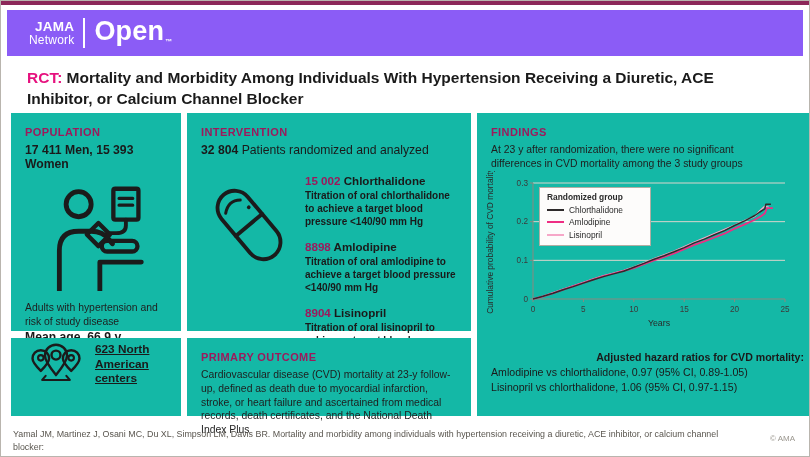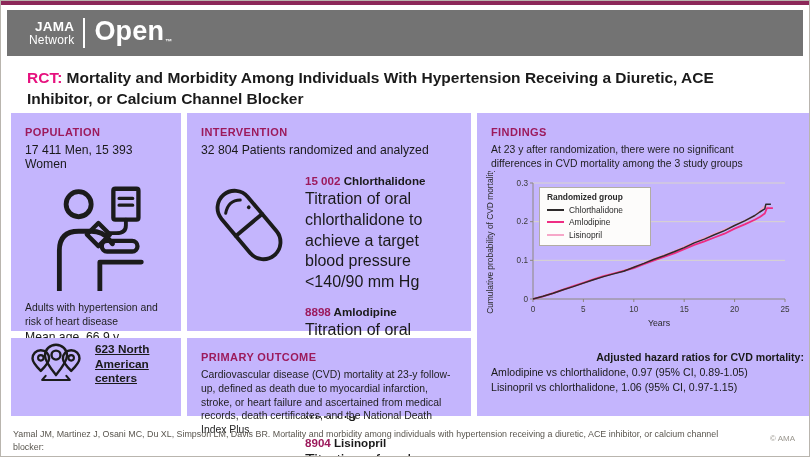--- a/index.html
+++ b/index.html
@@ -8,66 +8,66 @@
 
   .abstract {
     position:relative; width:810px; height:457px;
     background:#fff; border:1px solid #b9b5ae; overflow:hidden;
   }
 
   
   .top-strip { position:absolute; top:0; left:0; right:0; height:4px; background:#8c2859; }
   .brand-band {
     position:absolute; top:9px; left:6px; right:6px; height:46px;
-    background:#737373; display:flex; align-items:center; padding-left:22px;
+    background:#8b5cf6; display:flex; align-items:center; padding-left:22px;
   }
   .logo { display:flex; align-items:center; gap:9px; color:#fff; }
   .logo-stack { text-align:right; line-height:1.02; }
   .logo-jama { font-weight:bold; font-size:13.5px; letter-spacing:.3px; }
   .logo-network { font-size:12px; letter-spacing:.2px; }
   .logo-divider { width:2px; height:30px; background:#fff; }
   .logo-open { font-weight:bold; font-size:27px; letter-spacing:.2px; position:relative; top:-2px; }
   .logo-tm { font-size:7px; vertical-align:baseline; position:relative; top:4px; left:1px; }
 
   .title-block {
     position:absolute; top:60px; left:6px; right:6px; padding:6px 20px 0 20px;
     font-weight:bold; font-size:15.5px; line-height:1.38;
   }
   .title-tag { color:#e6117e; }
 
   
-  .panel { position:absolute; background:#c4b5fd; }
+  .panel { position:absolute; background:#14b8a6; }
   .panel-population   { left:10px;  top:112px; width:170px; height:218px; }
   .panel-settings     { left:10px;  top:337px; width:170px; height:78px;  }
   .panel-intervention { left:186px; top:112px; width:284px; height:218px; }
   .panel-outcome      { left:186px; top:337px; width:284px; height:78px;  }
   .panel-findings     { left:476px; top:112px; width:335px; height:303px; }
 
   .panel-header {
     font-weight:bold; font-size:11px; letter-spacing:.4px;
     color:#9c1a5c; margin:13px 14px 5px 14px;
   }
   .body-text { font-size:10.4px; line-height:1.33; color:#1e1e1e; }
-  .bold-lead { font-weight:normal; font-size:12.2px; }
+  .bold-lead { font-weight:bold; font-size:12.2px; }
 
   
   .pop-headline { margin:0 14px; }
   .pop-icon-wrap { text-align:center; margin-top:12px; }
   .pop-caption { margin:6px 14px 0 14px; }
   .pop-age { margin:1px 14px 0 14px; }
 
   
   .int-headline { margin:0 14px; font-size:12.2px; }
   .int-flex { display:flex; margin:14px 10px 0 14px; }
   .pill-icon-wrap { width:104px; flex:0 0 104px; padding-top:6px; }
   .arms { flex:1; }
   .arm { margin-bottom:9px; }
   .arm-n { font-weight:bold; color:#9c1a5c; font-size:11.6px; }
   .arm-name { font-weight:bold; font-size:11.6px; }
-  .arm-desc { font-size:16px; line-height:1.3; }
+  .arm-desc { font-size:10px; line-height:1.3;font-weight:bold; }
 
   
   .set-flex { display:flex; align-items:center; gap:10px; margin:2px 10px 0 16px;text-decoration:underline; }
   .set-text { font-weight:bold; font-size:11.8px; line-height:1.25; width:90px; }
 
   
   .outcome-text { margin:0 14px; }
 
   
   .findings-summary { margin:0 14px; width:292px; }
@@ -124,21 +124,21 @@
         <path class="icon-stroke" stroke-width="5" d="M54,82 H97 M54,82 V112"></path>
         <rect class="icon-stroke" stroke-width="4.5" x="68" y="6" width="26" height="32" rx="2"></rect>
         <path class="icon-stroke" stroke-width="3.5" d="M74,16 H88 M74,23 H88"></path>
         <path class="icon-stroke" stroke-width="4" d="M81,38 V44 Q81,52 71,52 L62,52"></path>
         <circle class="icon-stroke" stroke-width="5" cx="32" cy="22" r="13"></circle>
         <path class="icon-stroke" stroke-width="5" d="M12,112 V70 Q12,50 32,50 H45 Q57,50 63,58 L67,63"></path>
         <rect class="icon-stroke" stroke-width="4.5" x="56" y="60" width="37" height="11" rx="5.5" fill="#e9e6e0"></rect>
         <rect class="icon-stroke" stroke-width="4.5" x="44" y="45" width="17" height="17" fill="#e9e6e0" transform="rotate(45 52.5 53.5)"></rect>
       </svg>
     </div>
-    <div class="pop-caption body-text">Adults with hypertension and risk of heart disease</div>
+    <div class="pop-caption body-text">Adults with hypertension and risk of study disease</div>
     <div class="pop-age bold-lead">Mean age, 66.9 y</div>
   </div>
 
   <div class="panel panel-intervention">
     <div class="panel-header">INTERVENTION</div>
     <div class="int-headline">
       <span class="bold-lead">32 804</span><span> Patients randomized and analyzed</span>
     </div>
     <div class="int-flex">
       <div class="pill-icon-wrap">

